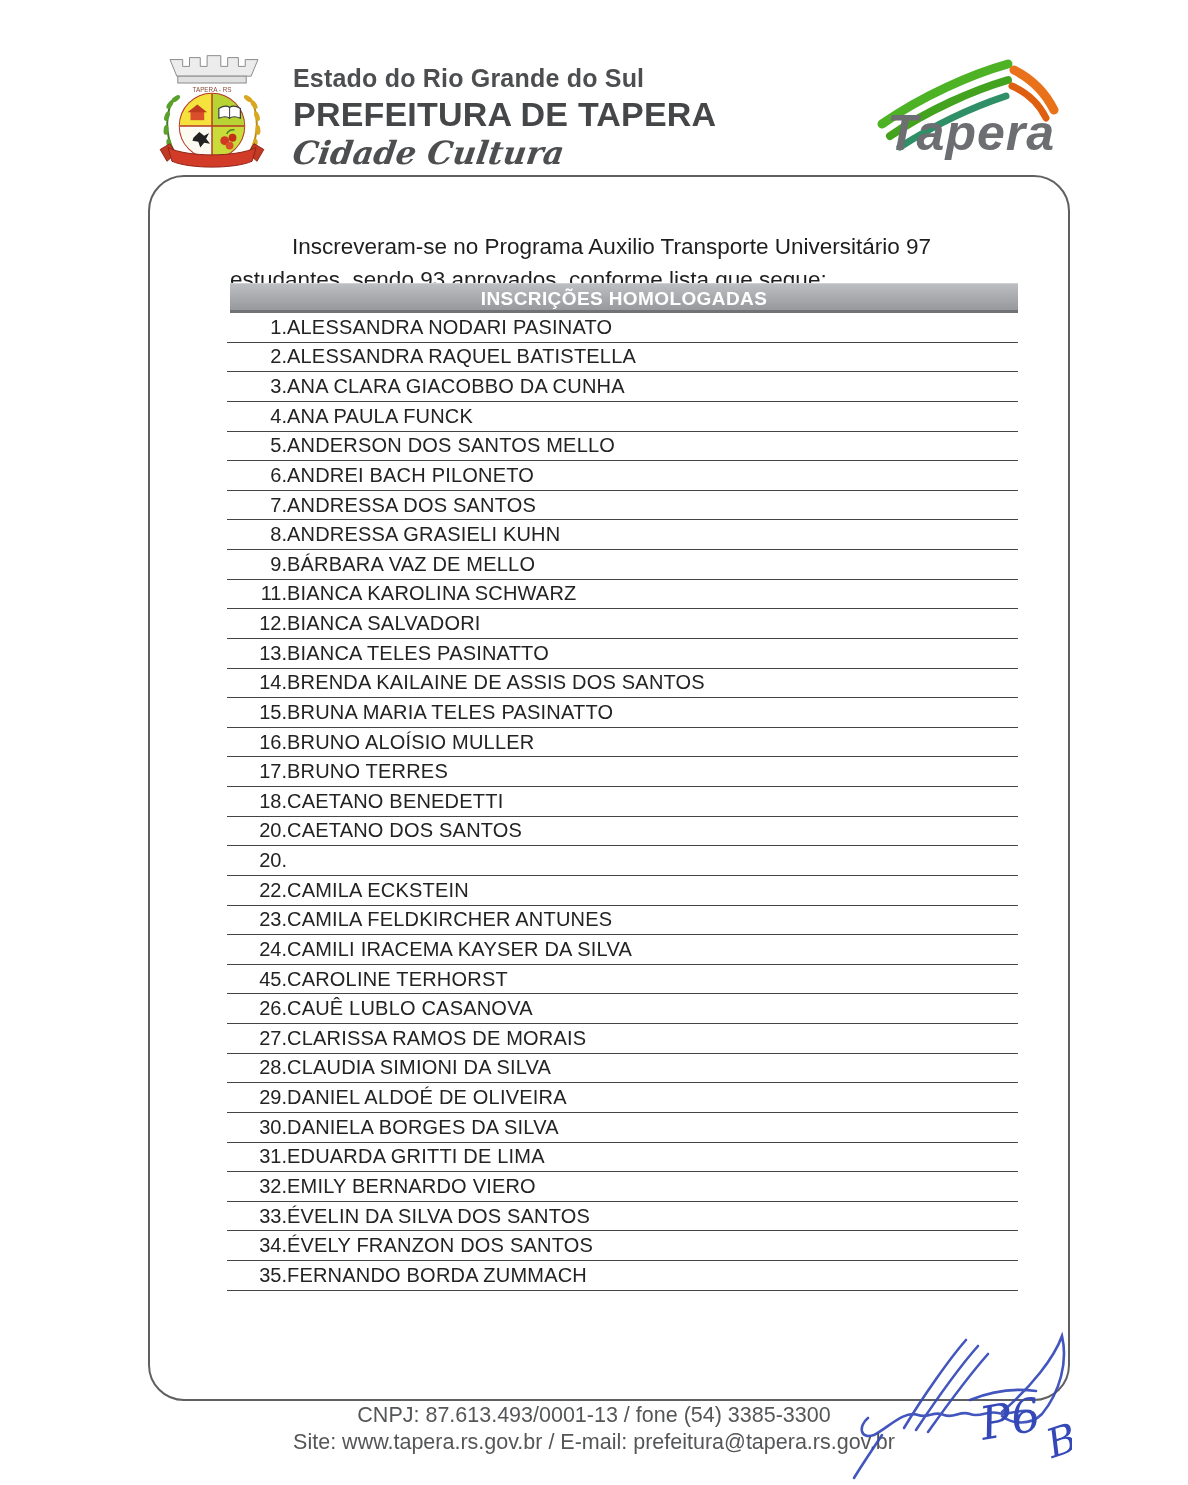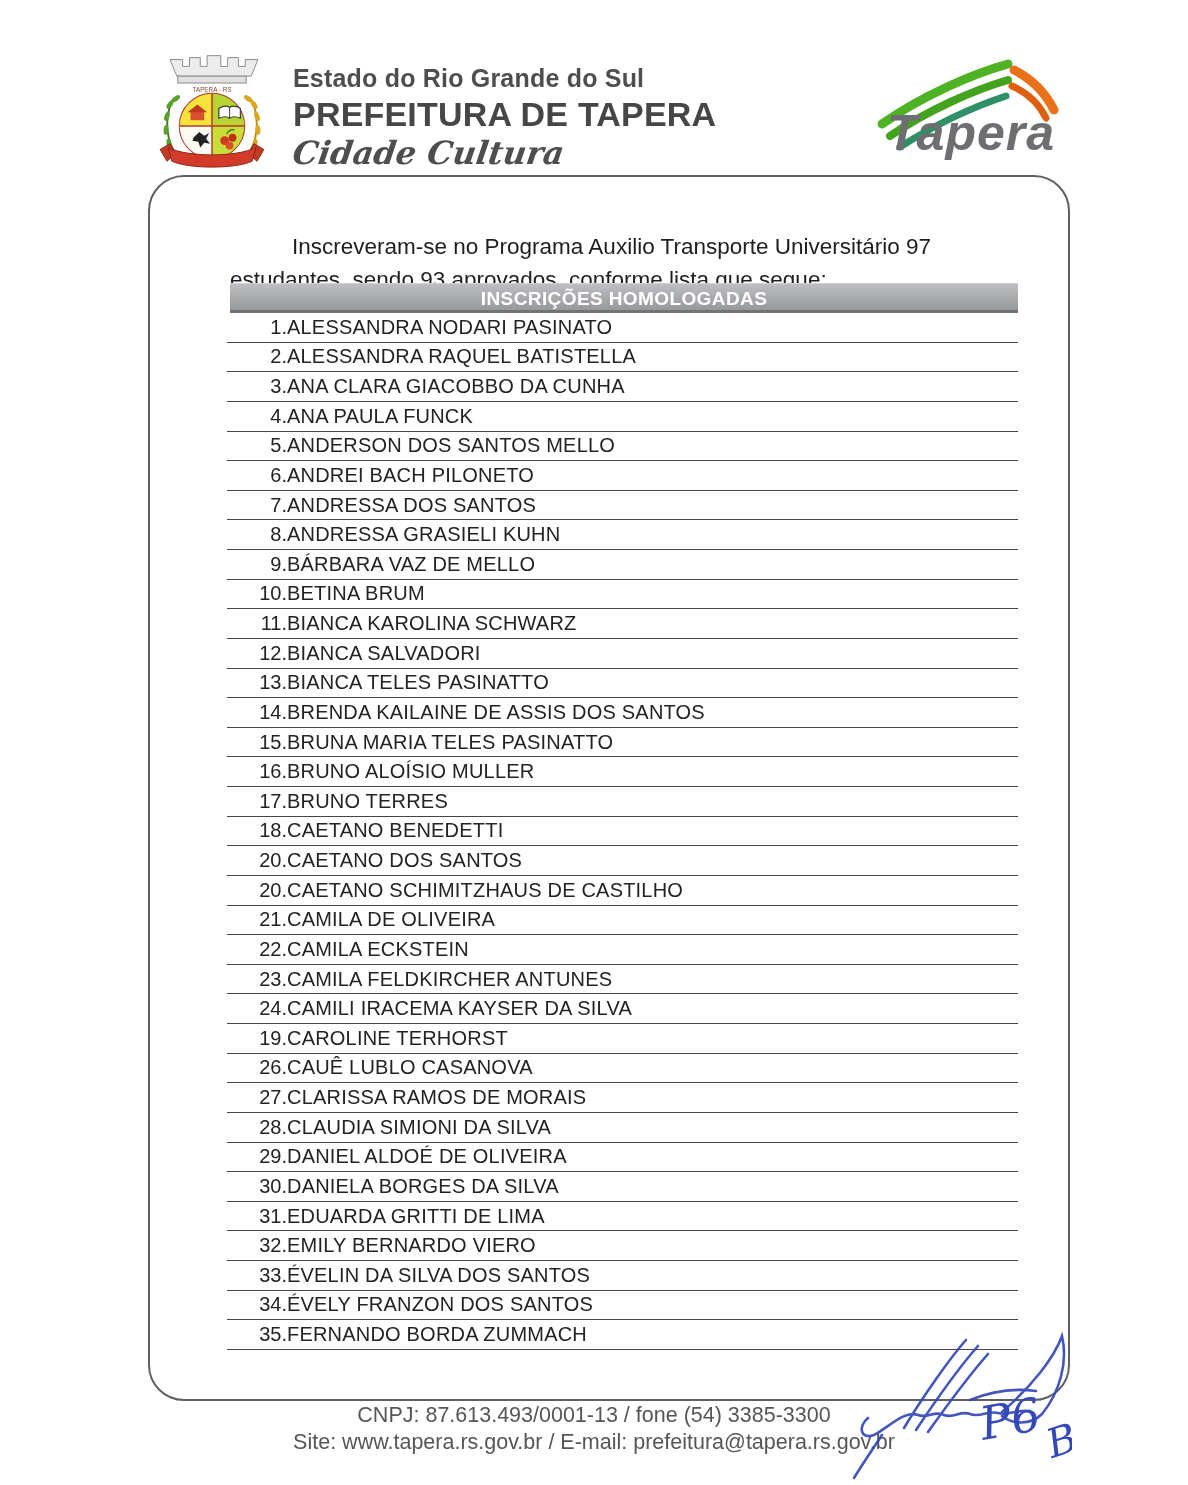--- a/index.html
+++ b/index.html
@@ -167,24 +167,20 @@
       </div>
       <div class="row">
         <span class="num">8.</span>
         <span class="nm">ANDRESSA GRASIELI KUHN</span>
       </div>
       <div class="row">
         <span class="num">9.</span>
         <span class="nm">BÁRBARA VAZ DE MELLO</span>
       </div>
       <div class="row">
-        <span class="num">10.</span>
-        <span class="nm">BETINA BRUM</span>
-      </div>
-      <div class="row">
         <span class="num">11.</span>
         <span class="nm">BIANCA KAROLINA SCHWARZ</span>
       </div>
       <div class="row">
         <span class="num">12.</span>
         <span class="nm">BIANCA SALVADORI</span>
       </div>
       <div class="row">
         <span class="num">13.</span>
         <span class="nm">BIANCA TELES PASINATTO</span>
@@ -208,40 +204,35 @@
       <div class="row">
         <span class="num">18.</span>
         <span class="nm">CAETANO BENEDETTI</span>
       </div>
       <div class="row">
         <span class="num">20.</span>
         <span class="nm">CAETANO DOS SANTOS</span>
       </div>
       <div class="row">
         <span class="num">20.</span>
-        <span class="nm">CAETANO SCHIMITZHAUS DE CASTILHO</span>
-      </div>
-      <div class="row">
-        <span class="num">21.</span>
-        <span class="nm">CAMILA DE OLIVEIRA</span>
       </div>
       <div class="row">
         <span class="num">22.</span>
         <span class="nm">CAMILA ECKSTEIN</span>
       </div>
       <div class="row">
         <span class="num">23.</span>
         <span class="nm">CAMILA FELDKIRCHER ANTUNES</span>
       </div>
       <div class="row">
         <span class="num">24.</span>
         <span class="nm">CAMILI IRACEMA KAYSER DA SILVA</span>
       </div>
       <div class="row">
-        <span class="num">19.</span>
+        <span class="num">45.</span>
         <span class="nm">CAROLINE TERHORST</span>
       </div>
       <div class="row">
         <span class="num">26.</span>
         <span class="nm">CAUÊ LUBLO CASANOVA</span>
       </div>
       <div class="row">
         <span class="num">27.</span>
         <span class="nm">CLARISSA RAMOS DE MORAIS</span>
       </div>

